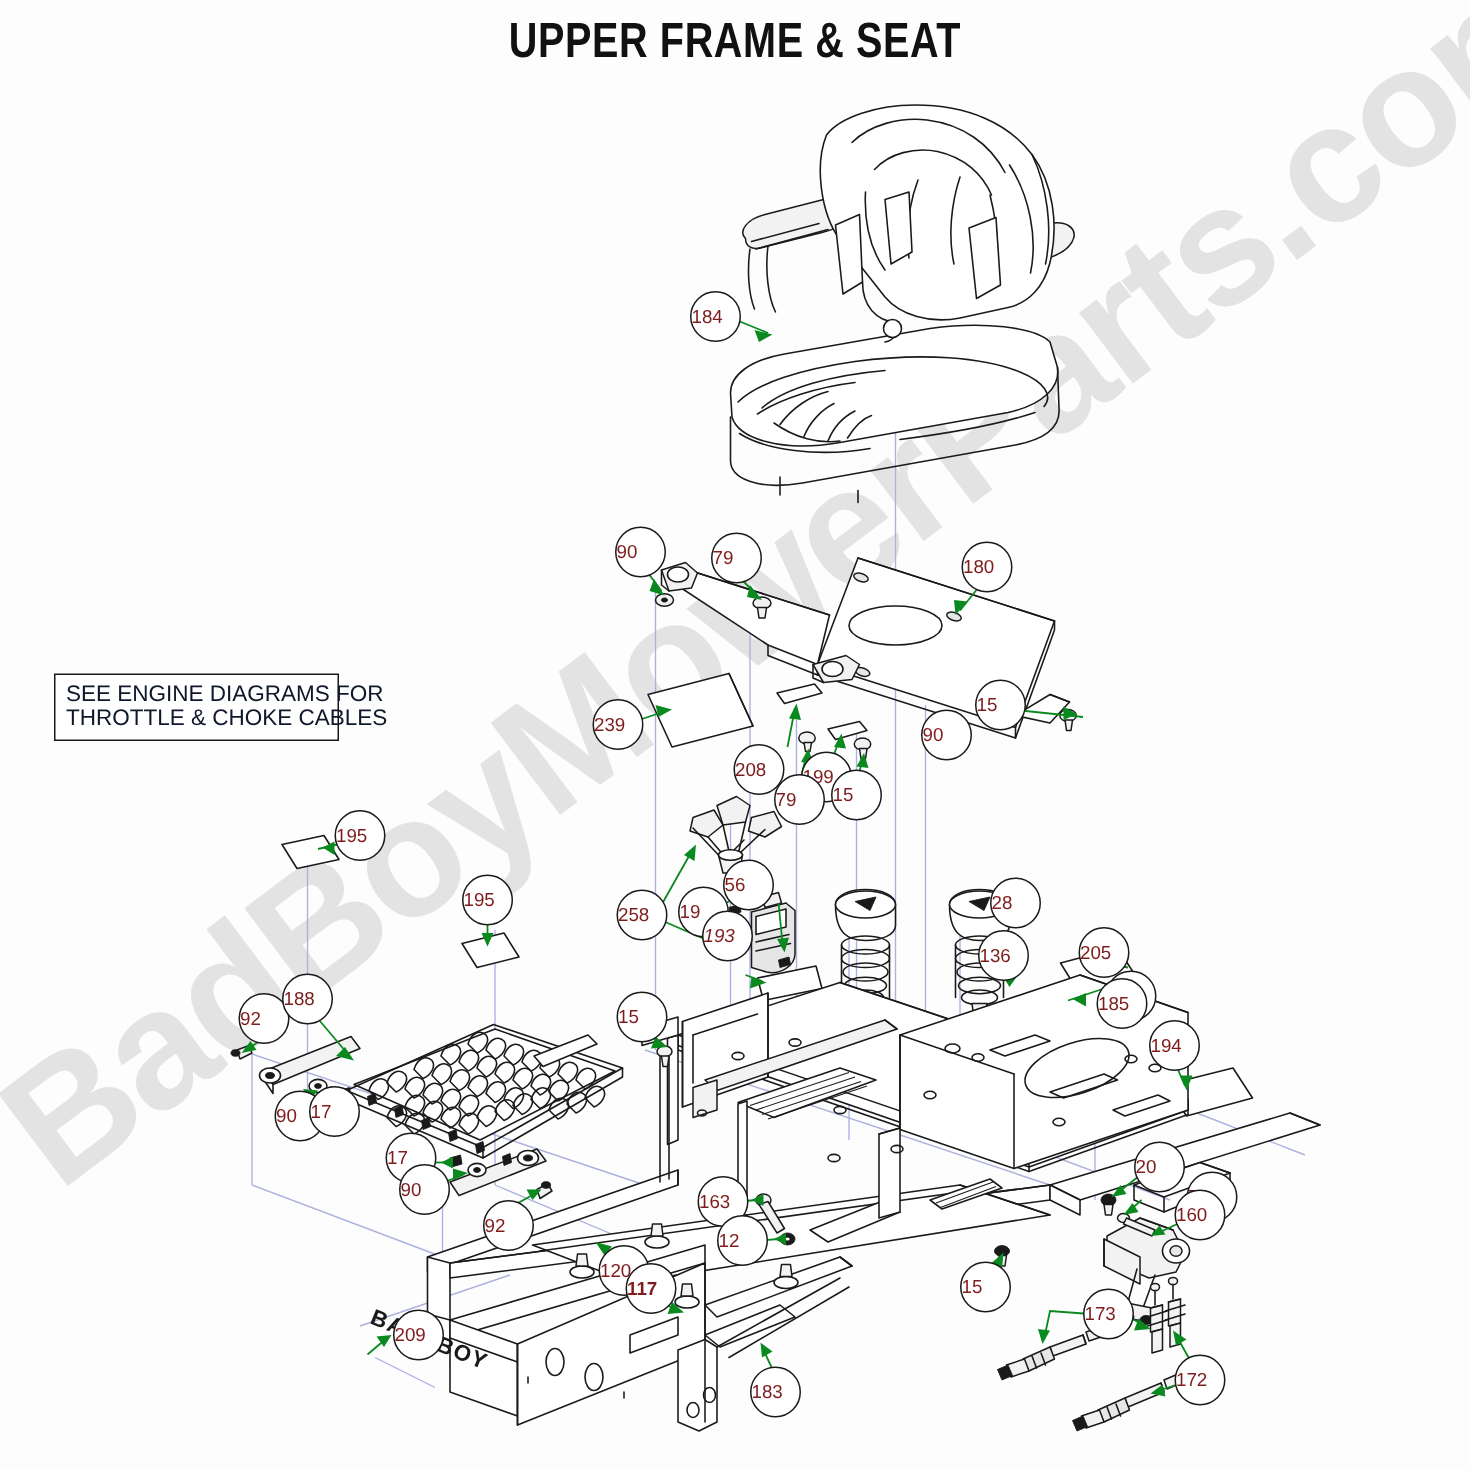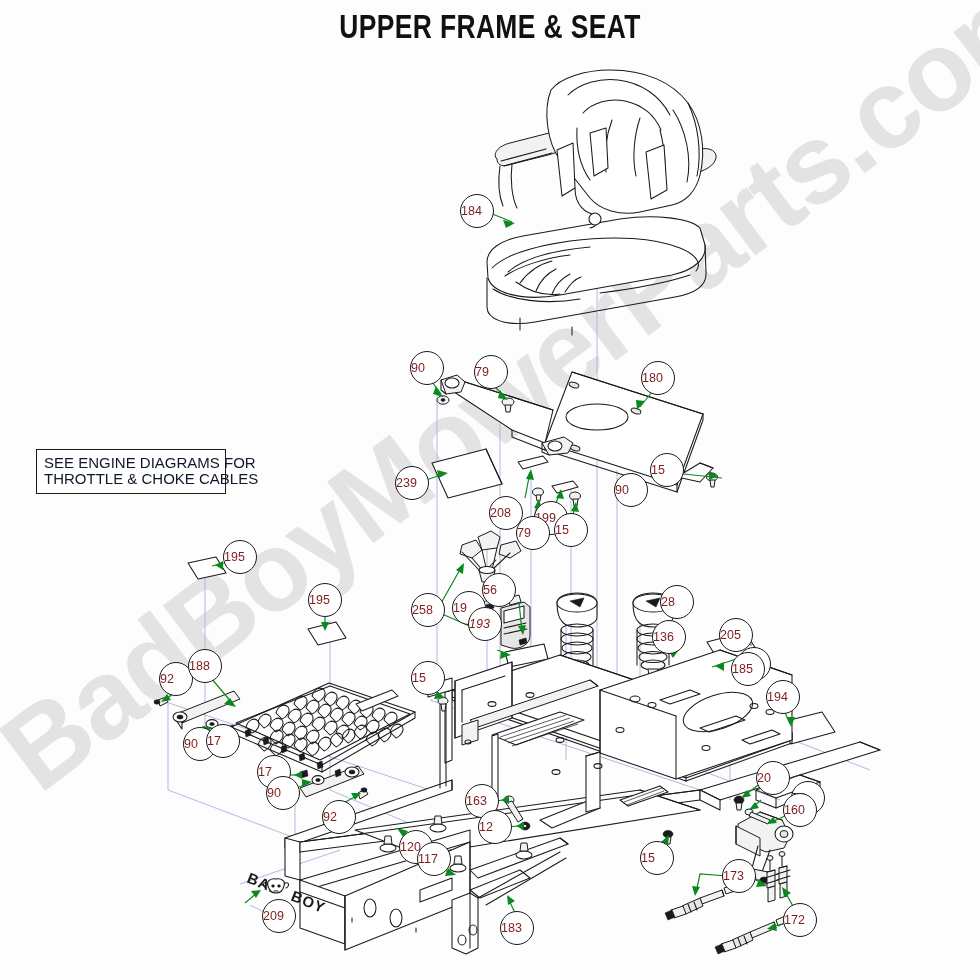--- a/index.html
+++ b/index.html
@@ -856,21 +856,21 @@
       <div class="callout" style="left: 223px; top: 741px;">17</div>
       <div class="callout" style="left: 274px; top: 772px;">17</div>
       <div class="callout" style="left: 283px; top: 793px;">90</div>
       <div class="callout" style="left: 773px; top: 778px;">20</div>
       <div class="callout" style="left: 808px; top: 798px;">78</div>
       <div class="callout" style="left: 800px; top: 810px;">160</div>
       <div class="callout" style="left: 339px; top: 817px;">92</div>
       <div class="callout" style="left: 482px; top: 801px;">163</div>
       <div class="callout" style="left: 495px; top: 827px;">12</div>
       <div class="callout" style="left: 416px; top: 847px;">120</div>
-      <div class="callout" style="left: 434px; top: 859px;">117</div>
+      <div class="callout" style="left: 434px; top: 859px; font-weight: bold;">117</div>
       <div class="callout" style="left: 657px; top: 858px;">15</div>
       <div class="callout" style="left: 739px; top: 876px;">173</div>
       <div class="callout" style="left: 800px; top: 920px;">172</div>
-      <div class="callout" style="left: 238px; top: 916px; margin-left: 24px;">209</div>
+      <div class="callout" style="left: 238px; top: 890px; margin-left: 24px;">209</div>
       <div class="callout" style="left: 517px; top: 928px;">183</div>
     </div>
 
 </div>
 
 </body></html>

